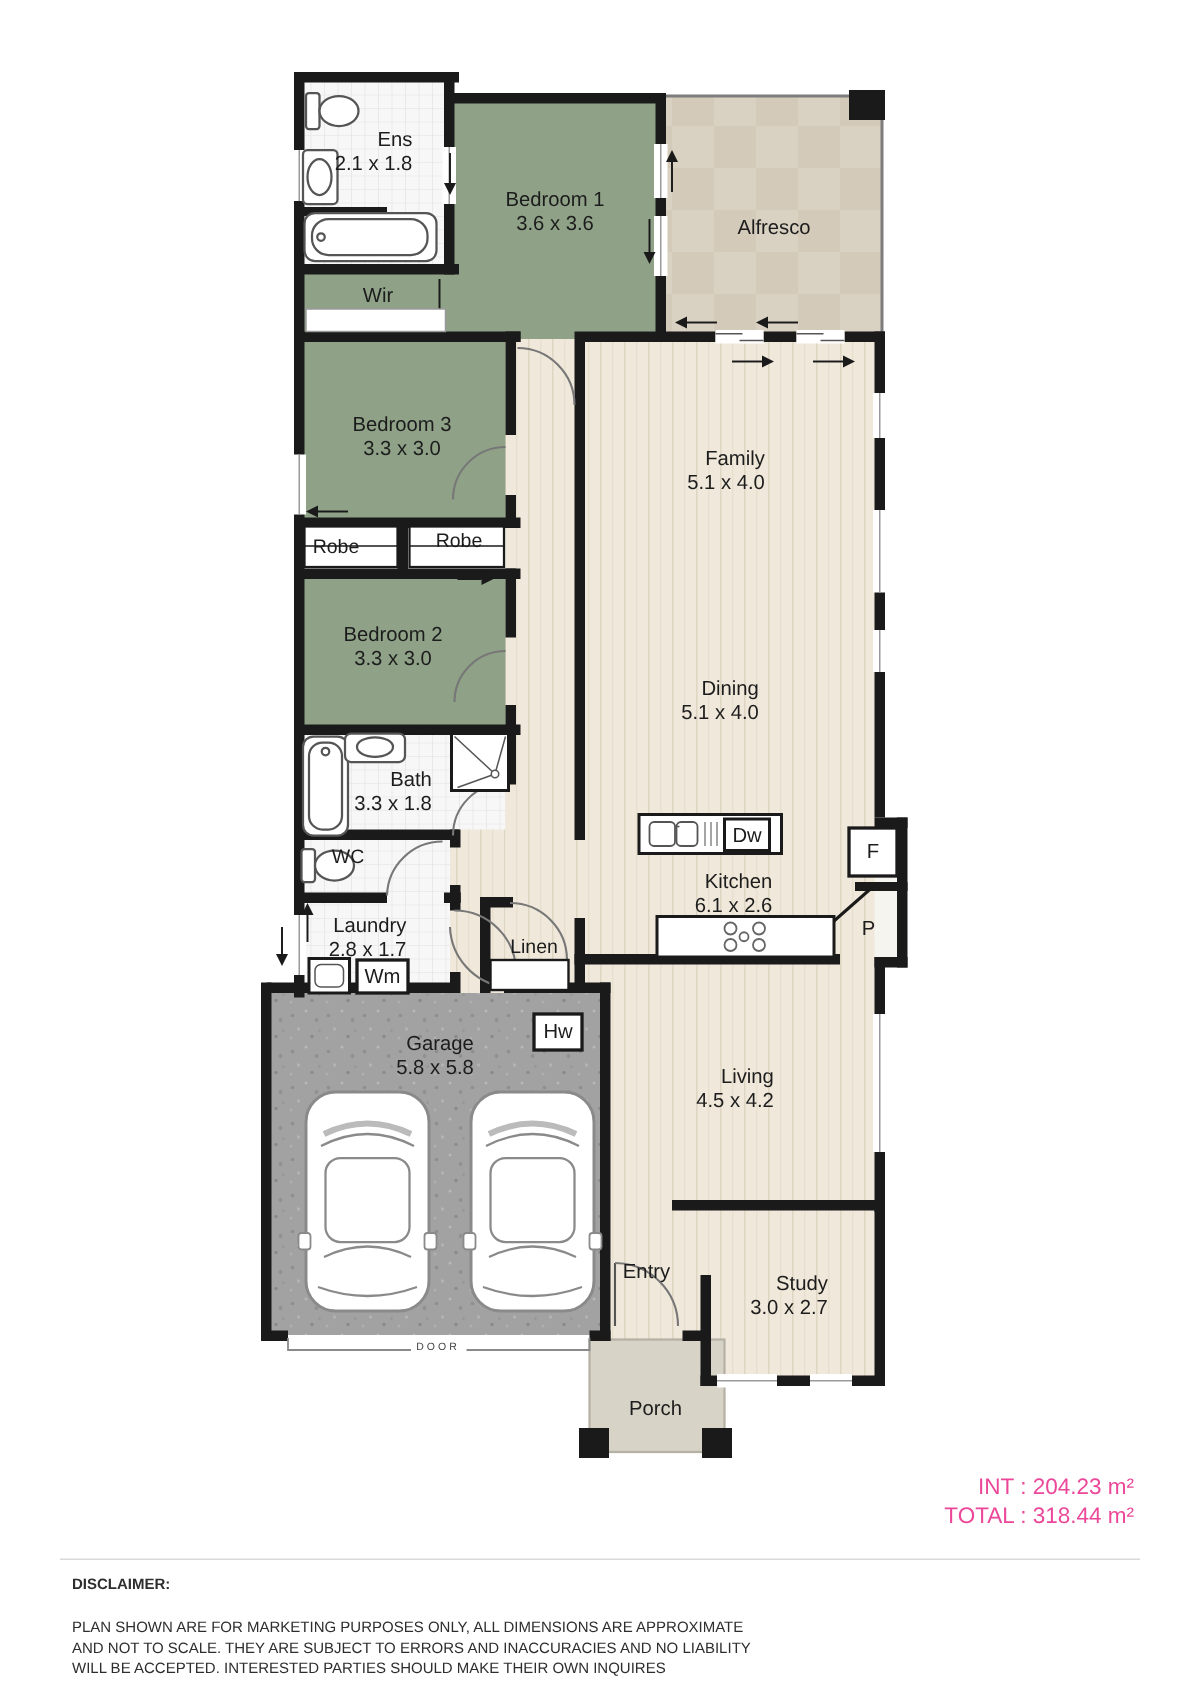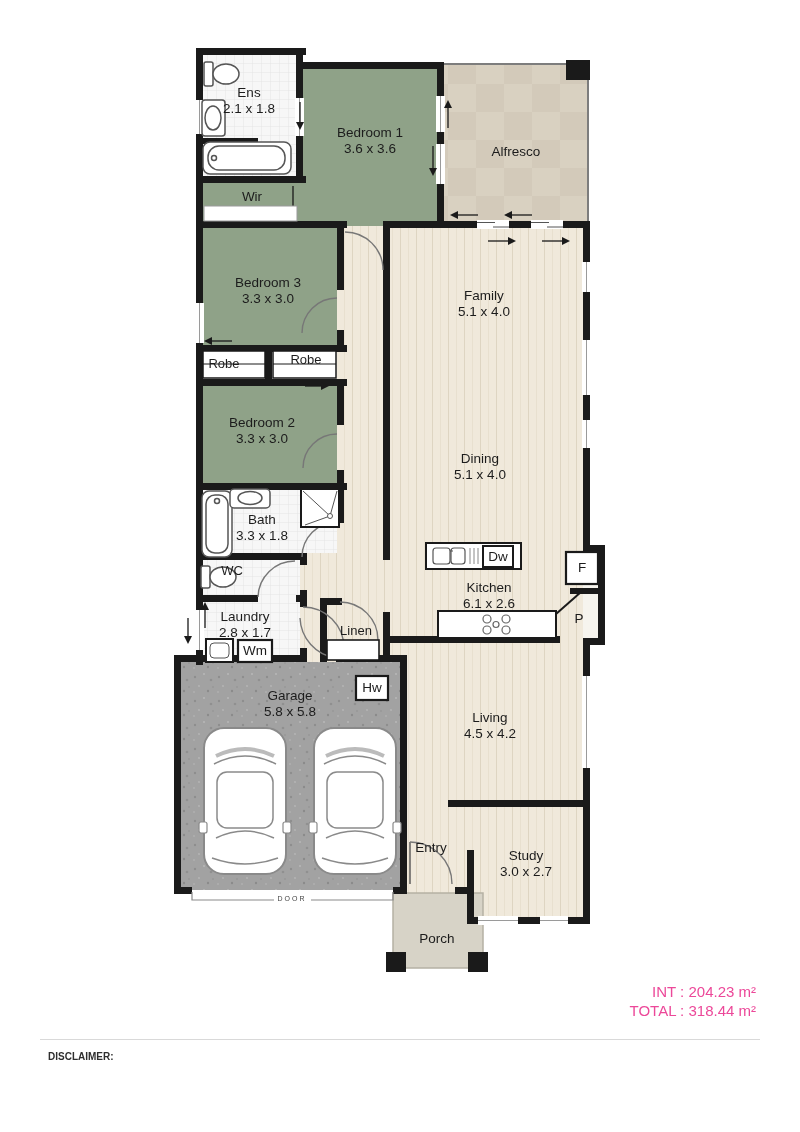--- a/index.html
+++ b/index.html
@@ -1,21 +1,21 @@
 <!DOCTYPE html>
 <html><head>
 <meta charset="utf-8">
 <style>
   html,body{margin:0;padding:0;background:#ffffff;}
   #canvas{position:relative;width:800px;height:1132px;background:#fff;overflow:hidden;
           font-family:"Liberation Sans", sans-serif;}
   svg{position:absolute;left:0;top:0;}
   .lbl{position:absolute;transform:translate(-50%,-50%);text-align:center;white-space:nowrap;
        color:#1c1c1c;font-size:13.5px;line-height:1.18;}
-  .lbl .nm{display:block;}
+  .lbl .nm{display:block;text-align:right;}
   .lbl .dims{display:block;}
   .small{font-size:13px;}
   .boxlbl{font-size:13.5px;}
   .doorlbl{font-size:7px;letter-spacing:2px;color:#444;background:#fff;padding:0 3px;}
   #summary{position:absolute;top:982px;right:44px;width:220px;text-align:right;
            font-size:15px;line-height:19px;color:#ec4899;}
   #rule{position:absolute;top:1039px;left:40px;right:40px;height:1px;background:#d9d9d9;}
   #disclaimer{position:absolute;left:48px;top:1051px;width:470px;color:#2e2e2e;}
   #disclaimer .head{font-size:10px;font-weight:bold;margin-bottom:17px;}
   #disclaimer .body{font-size:10px;line-height:13.5px;}
@@ -431,21 +431,21 @@
 <div class="lbl" style="left:268px;top:291px">
   <span class="nm">Bedroom 3</span>
   <span class="dims">3.3 x 3.0</span>
 </div>
 <div class="lbl small" style="left:224px;top:364px">
   <span class="nm">Robe</span>
 </div>
 <div class="lbl small" style="left:306px;top:360px">
   <span class="nm">Robe</span>
 </div>
-<div class="lbl" style="left:484px;top:304px">
+<div class="lbl" style="left:484px;top:314px">
   <span class="nm">Family</span>
   <span class="dims">5.1 x 4.0</span>
 </div>
 <div class="lbl" style="left:262px;top:431px">
   <span class="nm">Bedroom 2</span>
   <span class="dims">3.3 x 3.0</span>
 </div>
 <div class="lbl" style="left:480px;top:467px">
   <span class="nm">Dining</span>
   <span class="dims">5.1 x 4.0</span>
@@ -507,15 +507,16 @@
 
 <div id="summary">
   <div>INT : 204.23 m²</div>
   <div>TOTAL : 318.44 m²</div>
 </div>
 
 <div id="rule"></div>
 
 <div id="disclaimer">
   <div class="head">DISCLAIMER:</div>
+  <div class="body">PLAN SHOWN ARE FOR MARKETING PURPOSES ONLY, ALL DIMENSIONS ARE APPROXIMATE AND NOT TO SCALE. THEY ARE SUBJECT TO ERRORS AND INACCURACIES AND NO LIABILITY WILL BE ACCEPTED. INTERESTED PARTIES SHOULD MAKE THEIR OWN INQUIRES</div>
 </div>
 
 </div>
 
 </body></html>

